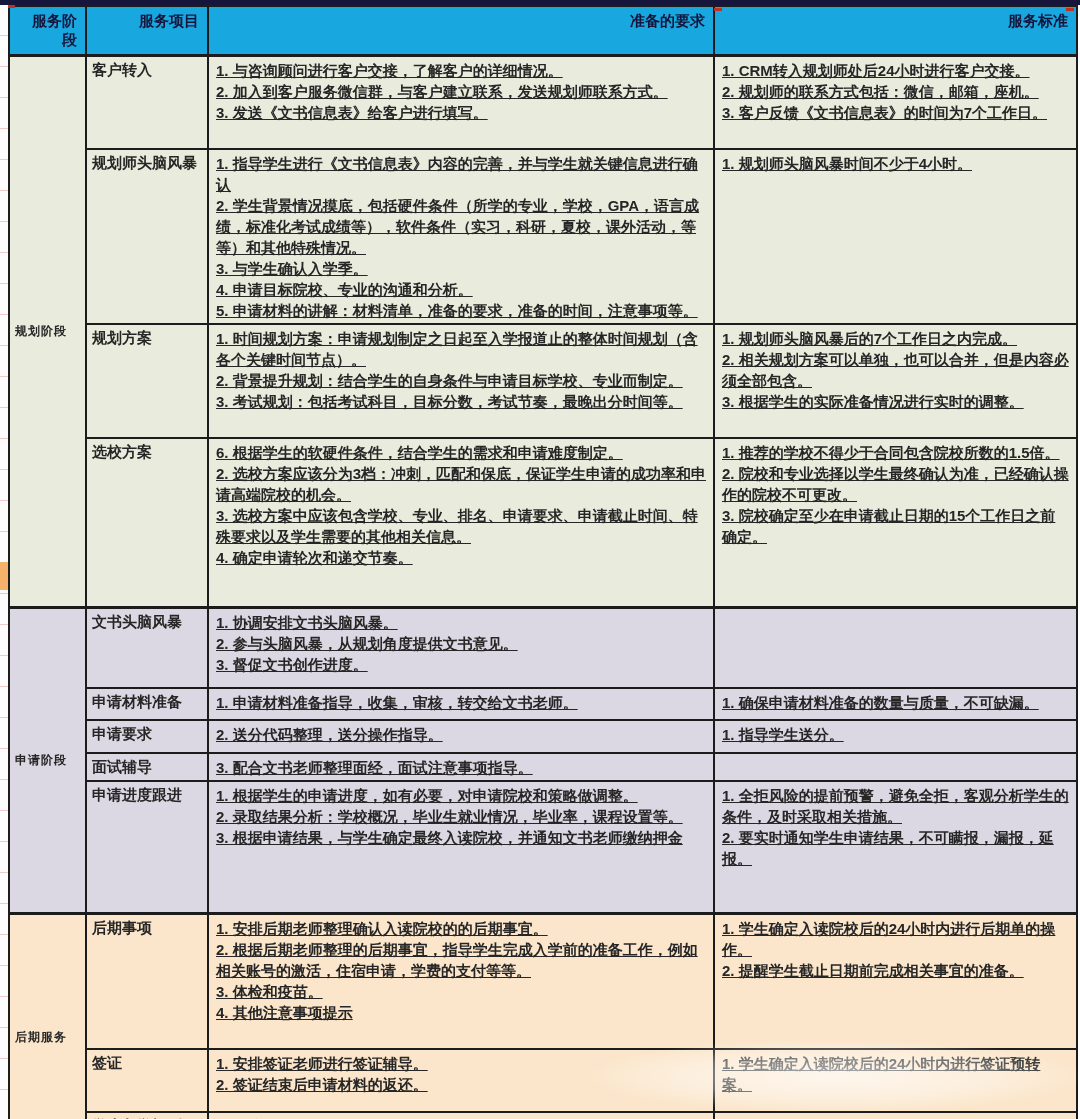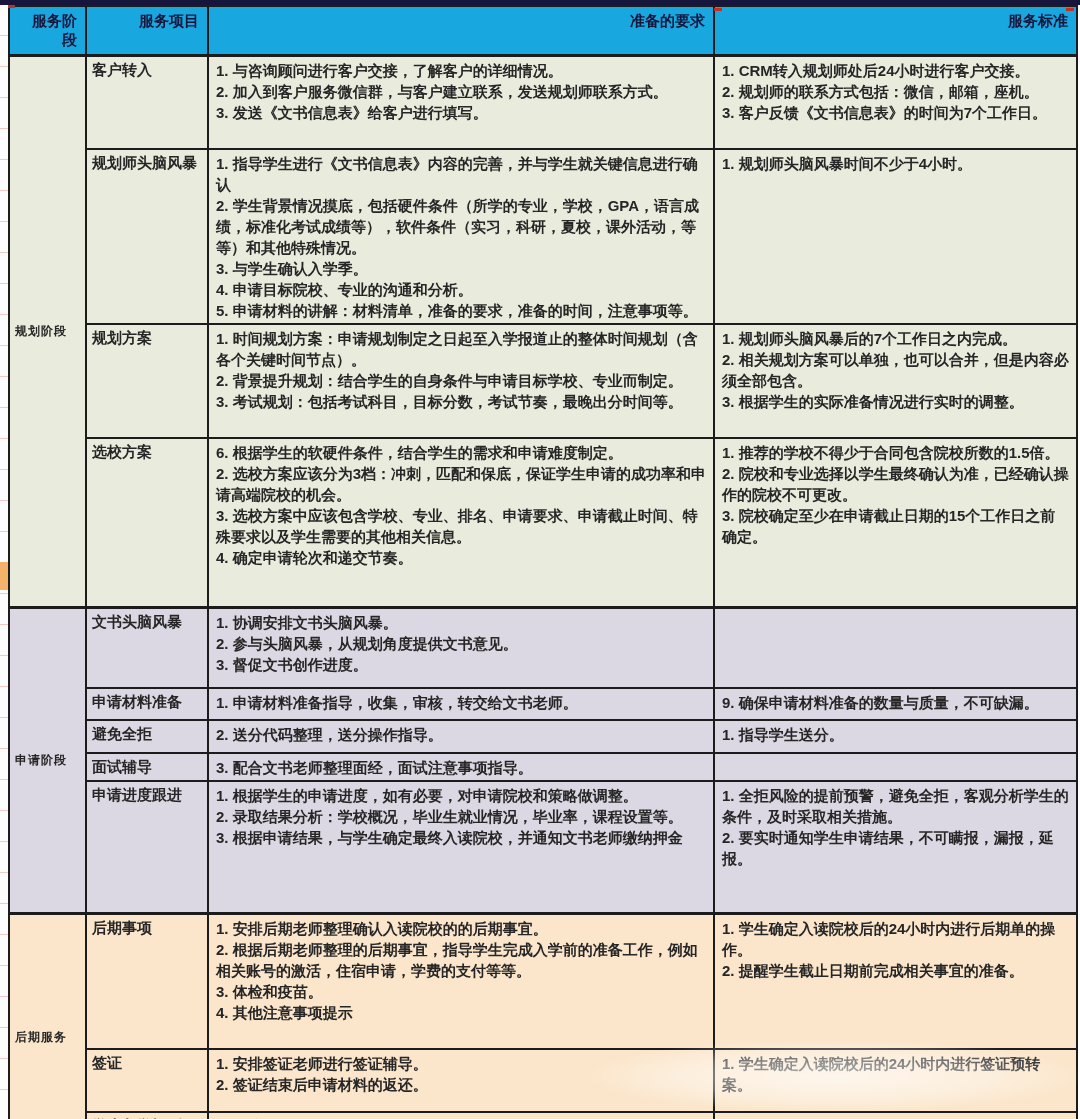--- a/index.html
+++ b/index.html
@@ -37,21 +37,21 @@
   tr.theme-app  td{background:var(--app-bg,#dbd8e3);}
   tr.theme-late td{background:var(--late-bg,#fbe6cb);}
   tr.stage-start td{border-top:3px solid var(--border,#1c1c1c);}
   td.stage-cell{
     vertical-align:middle;padding:0 2px 0 5px;
     font-size:12px;font-weight:700;letter-spacing:1px;
   }
   td.item-cell{
     padding:4px 3px 2px 5px;font-size:15px;font-weight:700;
   }
-  td.lines-cell{padding:3px 6px 2px 7px;}
+  td.lines-cell{padding:3px 6px 2px 7px;text-decoration:underline;}
   .line{
     font-size:15px;font-weight:700;line-height:1.4;margin:0;
     word-break:break-all;
   }
   .watermark{
     position:absolute;left:590px;top:1040px;width:490px;height:72px;
     background:radial-gradient(ellipse at center,rgba(255,255,255,0.65) 0%,rgba(255,255,255,0.35) 45%,rgba(255,255,255,0) 72%);
     pointer-events:none;
   }
   .red-marker{position:absolute;background:var(--marker-red,#c22);height:3px;}
@@ -145,25 +145,25 @@
           <div class="line">3. 督促文书创作进度。</div>
         </td>
         <td class="lines-cell"></td>
       </tr>
       <tr class="theme-app" style="height: 32px;">
         <td class="item-cell">申请材料准备</td>
         <td class="lines-cell">
           <div class="line">1. 申请材料准备指导，收集，审核，转交给文书老师。</div>
         </td>
         <td class="lines-cell">
-          <div class="line">9. 确保申请材料准备的数量与质量，不可缺漏。</div>
+          <div class="line">1. 确保申请材料准备的数量与质量，不可缺漏。</div>
         </td>
       </tr>
       <tr class="theme-app" style="height: 33px;">
-        <td class="item-cell">避免全拒</td>
+        <td class="item-cell">申请要求</td>
         <td class="lines-cell">
           <div class="line">2. 送分代码整理，送分操作指导。</div>
         </td>
         <td class="lines-cell">
           <div class="line">1. 指导学生送分。</div>
         </td>
       </tr>
       <tr class="theme-app" style="height: 20px;">
         <td class="item-cell">面试辅导</td>
         <td class="lines-cell">

